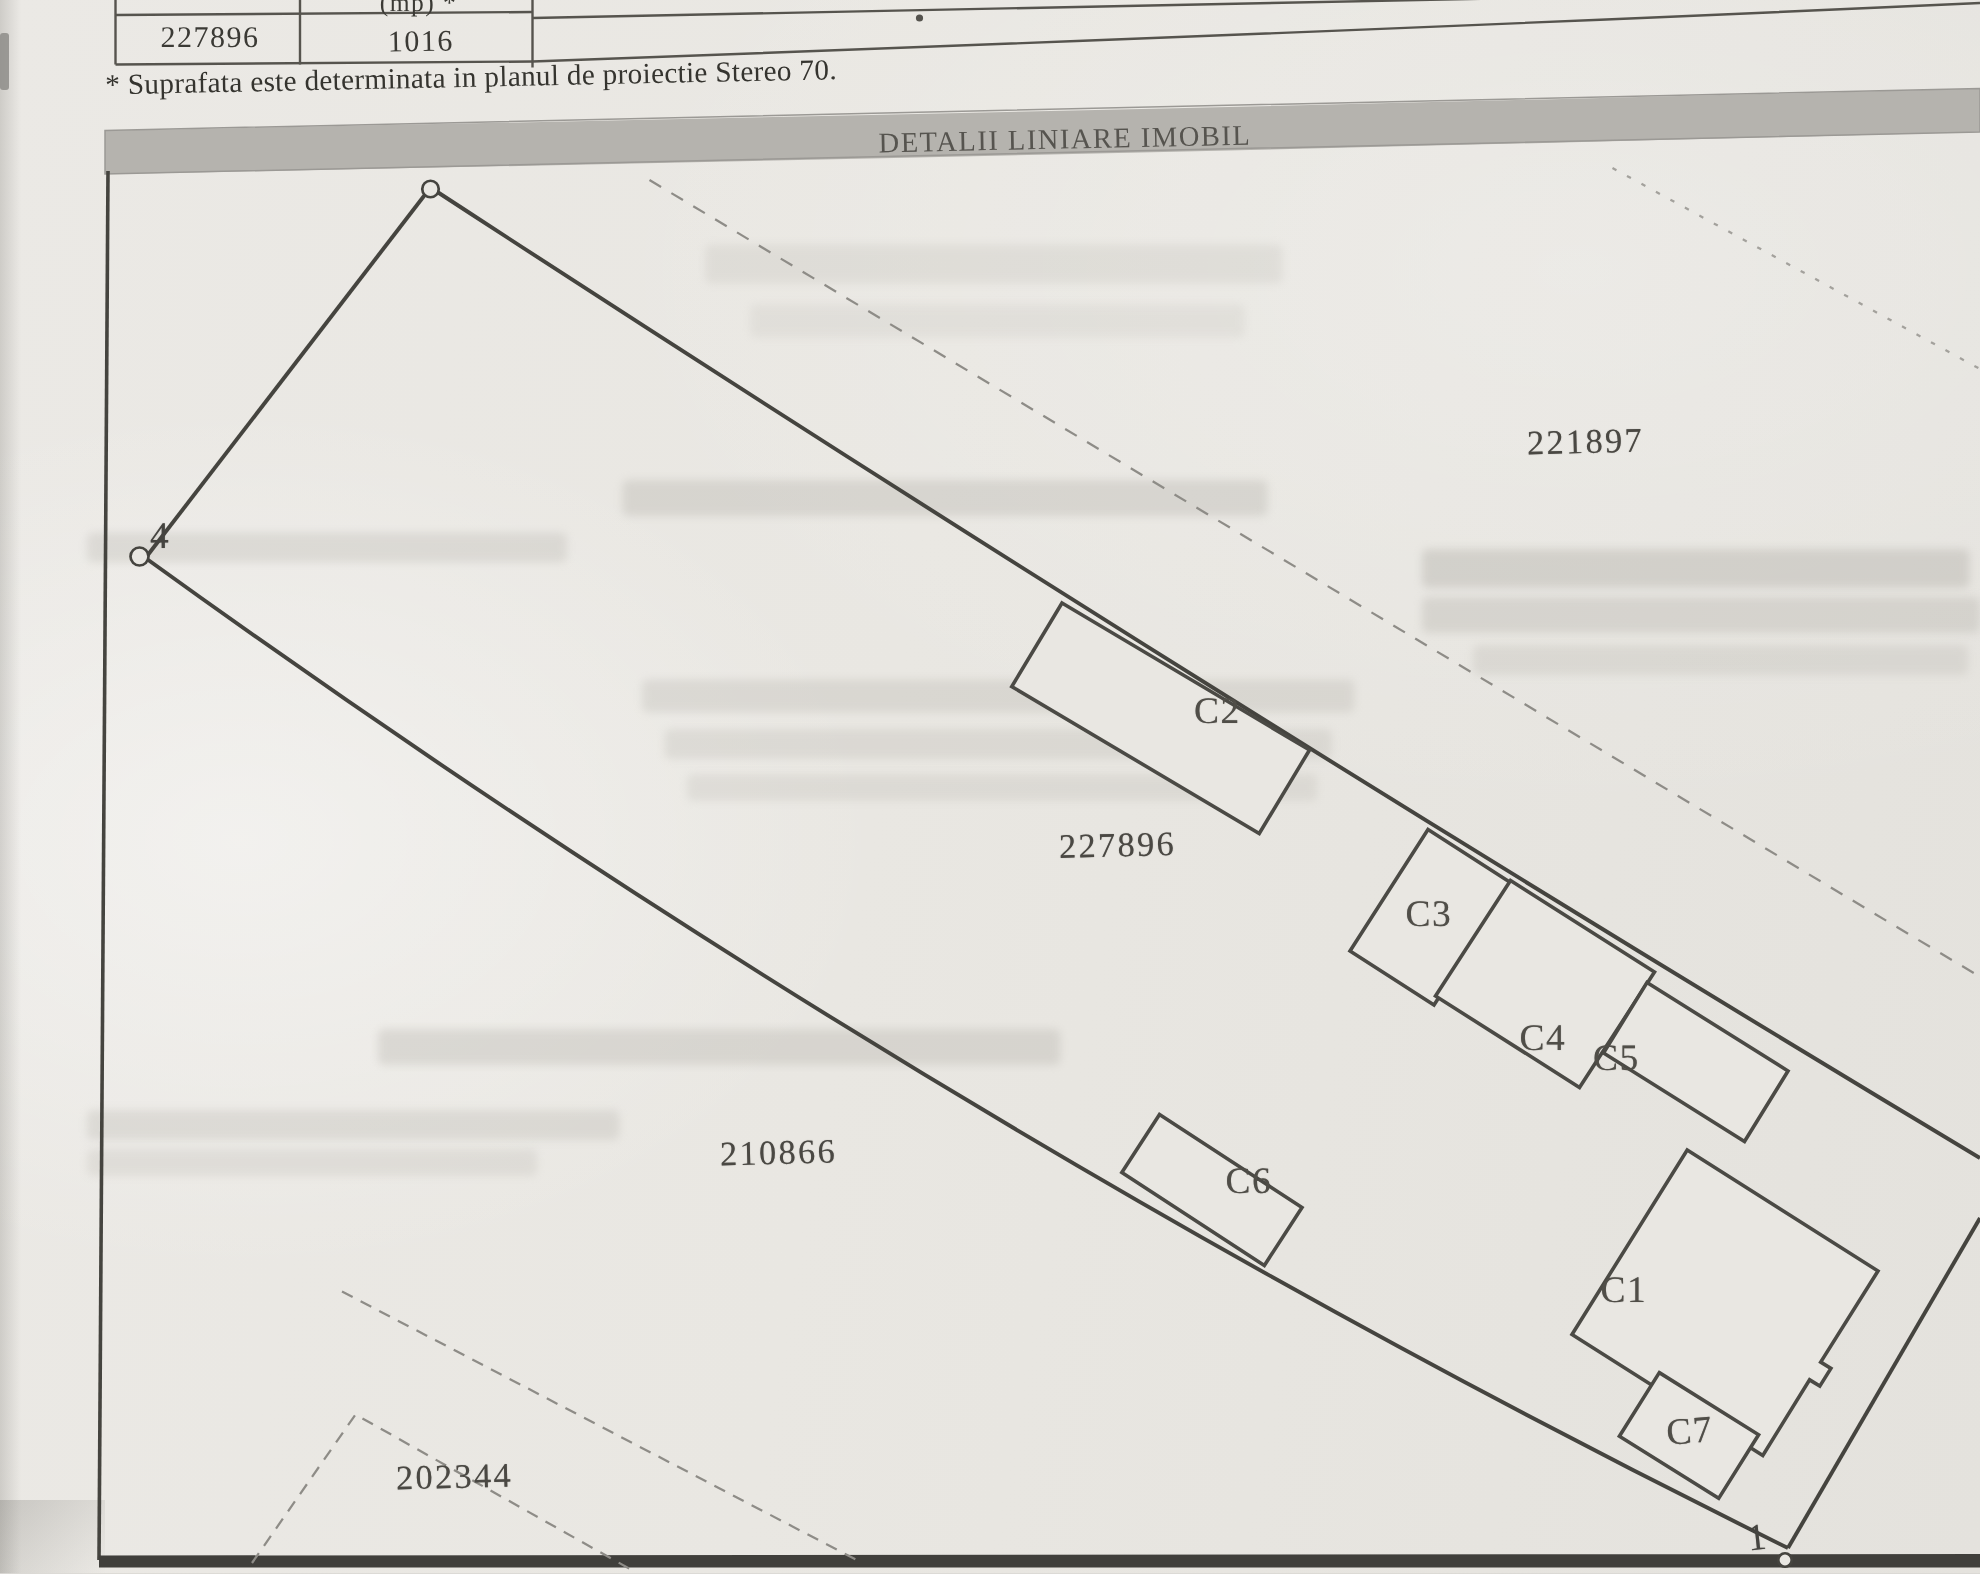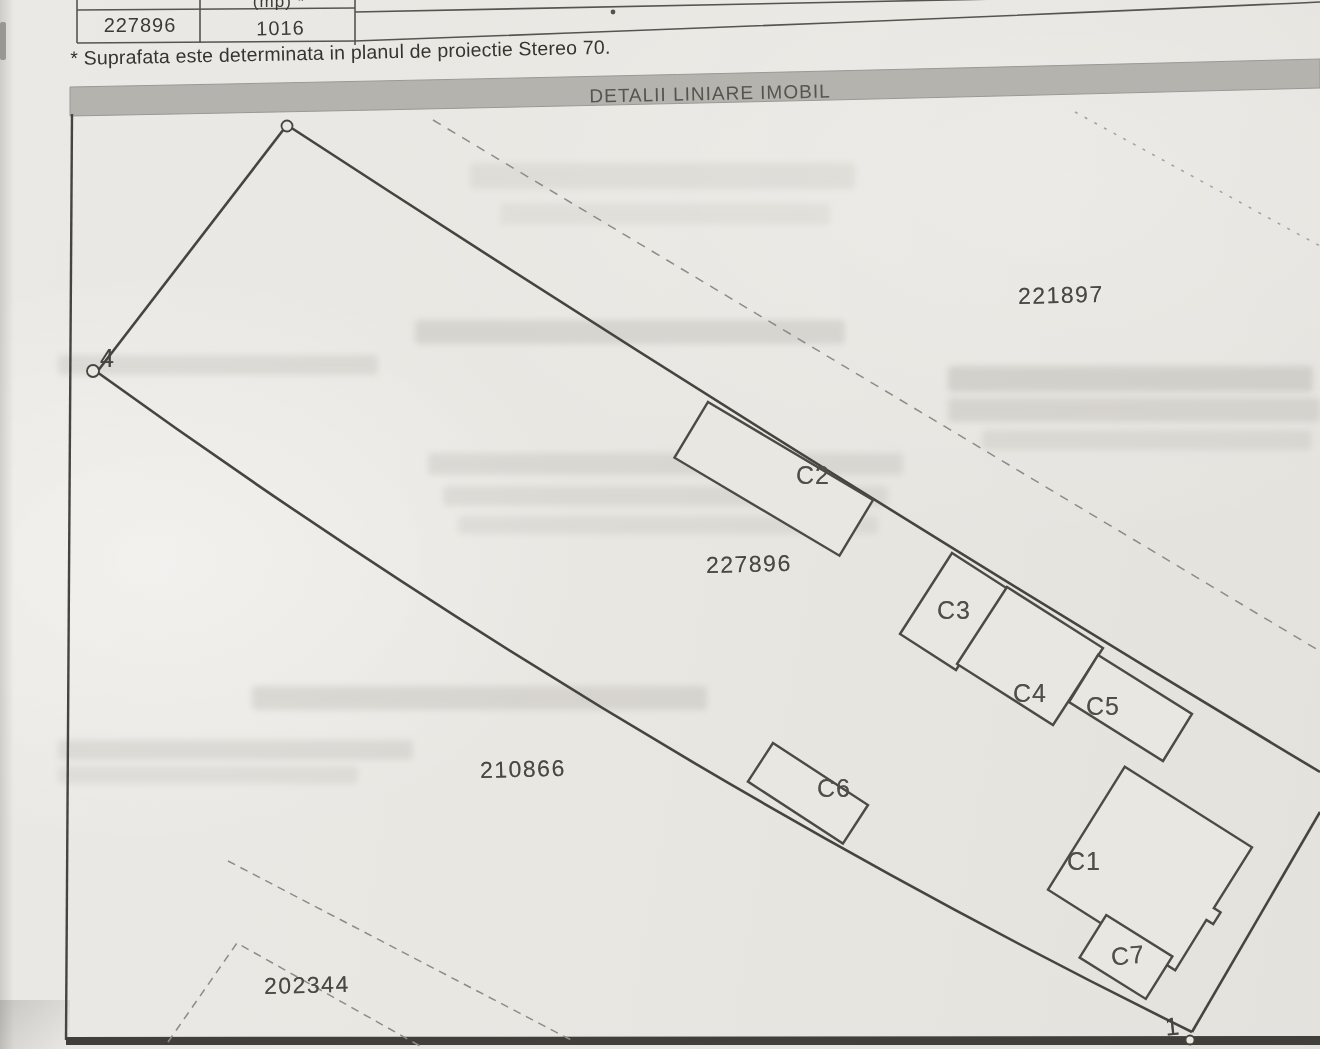--- a/index.html
+++ b/index.html
@@ -2,21 +2,21 @@
 <html><head>
 <meta charset="utf-8">
 <style>
   html,body{margin:0;padding:0;background:#d8d6d2;}
   .page{
     position:relative;width:1320px;height:1049px;overflow:hidden;
     background:
       radial-gradient(620px 420px at 160px 560px, rgba(255,255,255,.38), rgba(255,255,255,0) 70%),
       radial-gradient(900px 500px at 1050px 180px, rgba(255,255,255,.22), rgba(255,255,255,0) 75%),
       linear-gradient(100deg,#ebe9e5 0%,#e9e7e2 45%,#e4e2dd 100%);
-    font-family:Liberation Sans, sans-serif;
+    font-family:Liberation Serif, serif;
     color:#3b3a35;
   }
   .lbl{position:absolute;white-space:nowrap;color:#45433e;
        text-shadow:0 0 .6px rgba(70,68,62,.55);}
   .bld{font-size:25px;letter-spacing:1px;color:#504e48;}
   .num{font-size:23px;letter-spacing:1.5px;transform:rotate(-1.5deg);color:#4a4843;}
   .pt{font-size:25px;color:#454440;}
   .cell{position:absolute;font-size:20px;letter-spacing:1px;text-align:center;color:#3b3a35;}
   .note{position:absolute;left:70px;top:47px;font-size:19.5px;color:#35342f;
         transform:rotate(-1.2deg);transform-origin:left top;letter-spacing:.2px;}
@@ -112,21 +112,21 @@
   <div class="bar-title">DETALII LINIARE IMOBIL</div>
 
   <div class="lbl num" style="left:1018px;top:282px;">221897</div>
   <div class="lbl num" style="left:706px;top:551px;">227896</div>
   <div class="lbl num" style="left:480px;top:756px;">210866</div>
   <div class="lbl num" style="left:264px;top:972px;">202344</div>
 
   <div class="lbl bld" style="left:756px;top:461px;margin-left:40px;">C2</div>
   <div class="lbl bld" style="left:937px;top:596px;">C3</div>
   <div class="lbl bld" style="left:1013px;top:679px;text-align:right;">C4</div>
-  <div class="lbl bld" style="left:1086px;top:692px;">C5</div>
+  <div class="lbl bld" style="left:1062px;top:692px;">C5</div>
   <div class="lbl bld" style="left:1067px;top:847px;">C1</div>
   <div class="lbl bld" style="left:789px;top:774px;margin-left:28px;">C6</div>
   <div class="lbl bld" style="left:1111px;top:941px;transform:rotate(-5deg);">C7</div>
 
   <div class="lbl pt" style="left:100px;top:344px;">4</div>
   <div class="lbl pt" style="left:1165px;top:1012px;transform:rotate(-6deg);">1</div>
 
 </div>
 
 </body></html>

